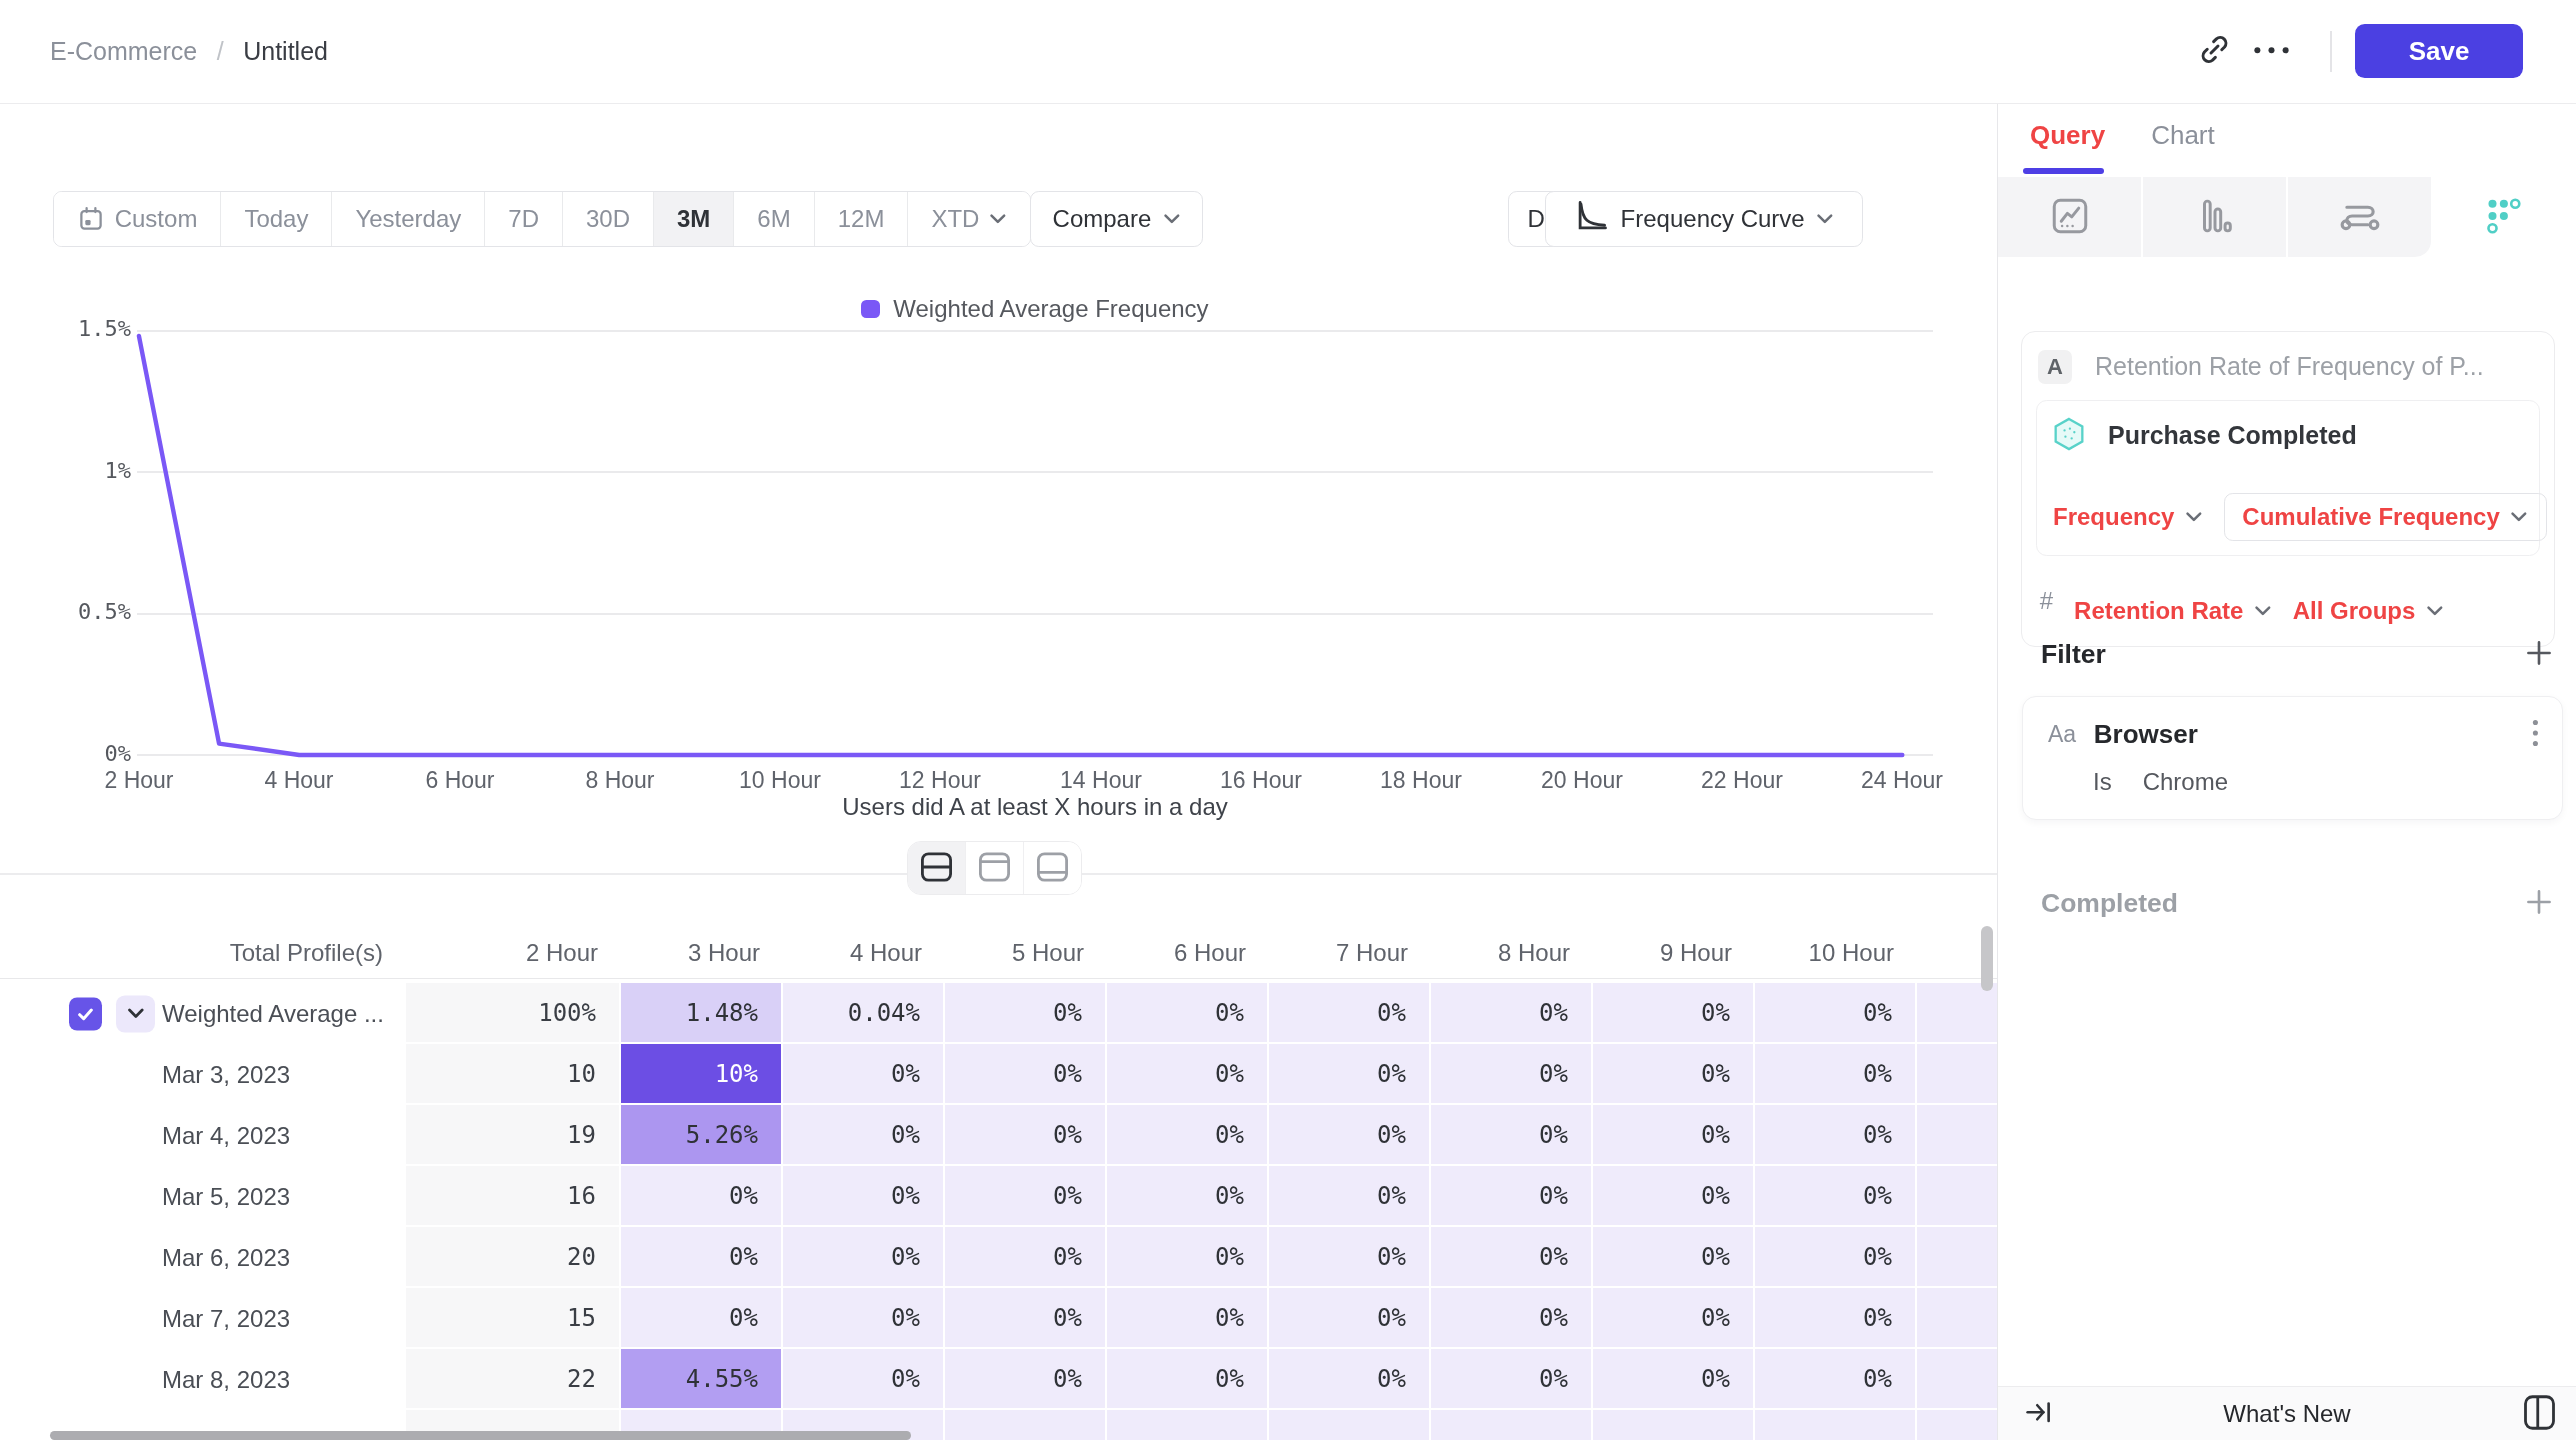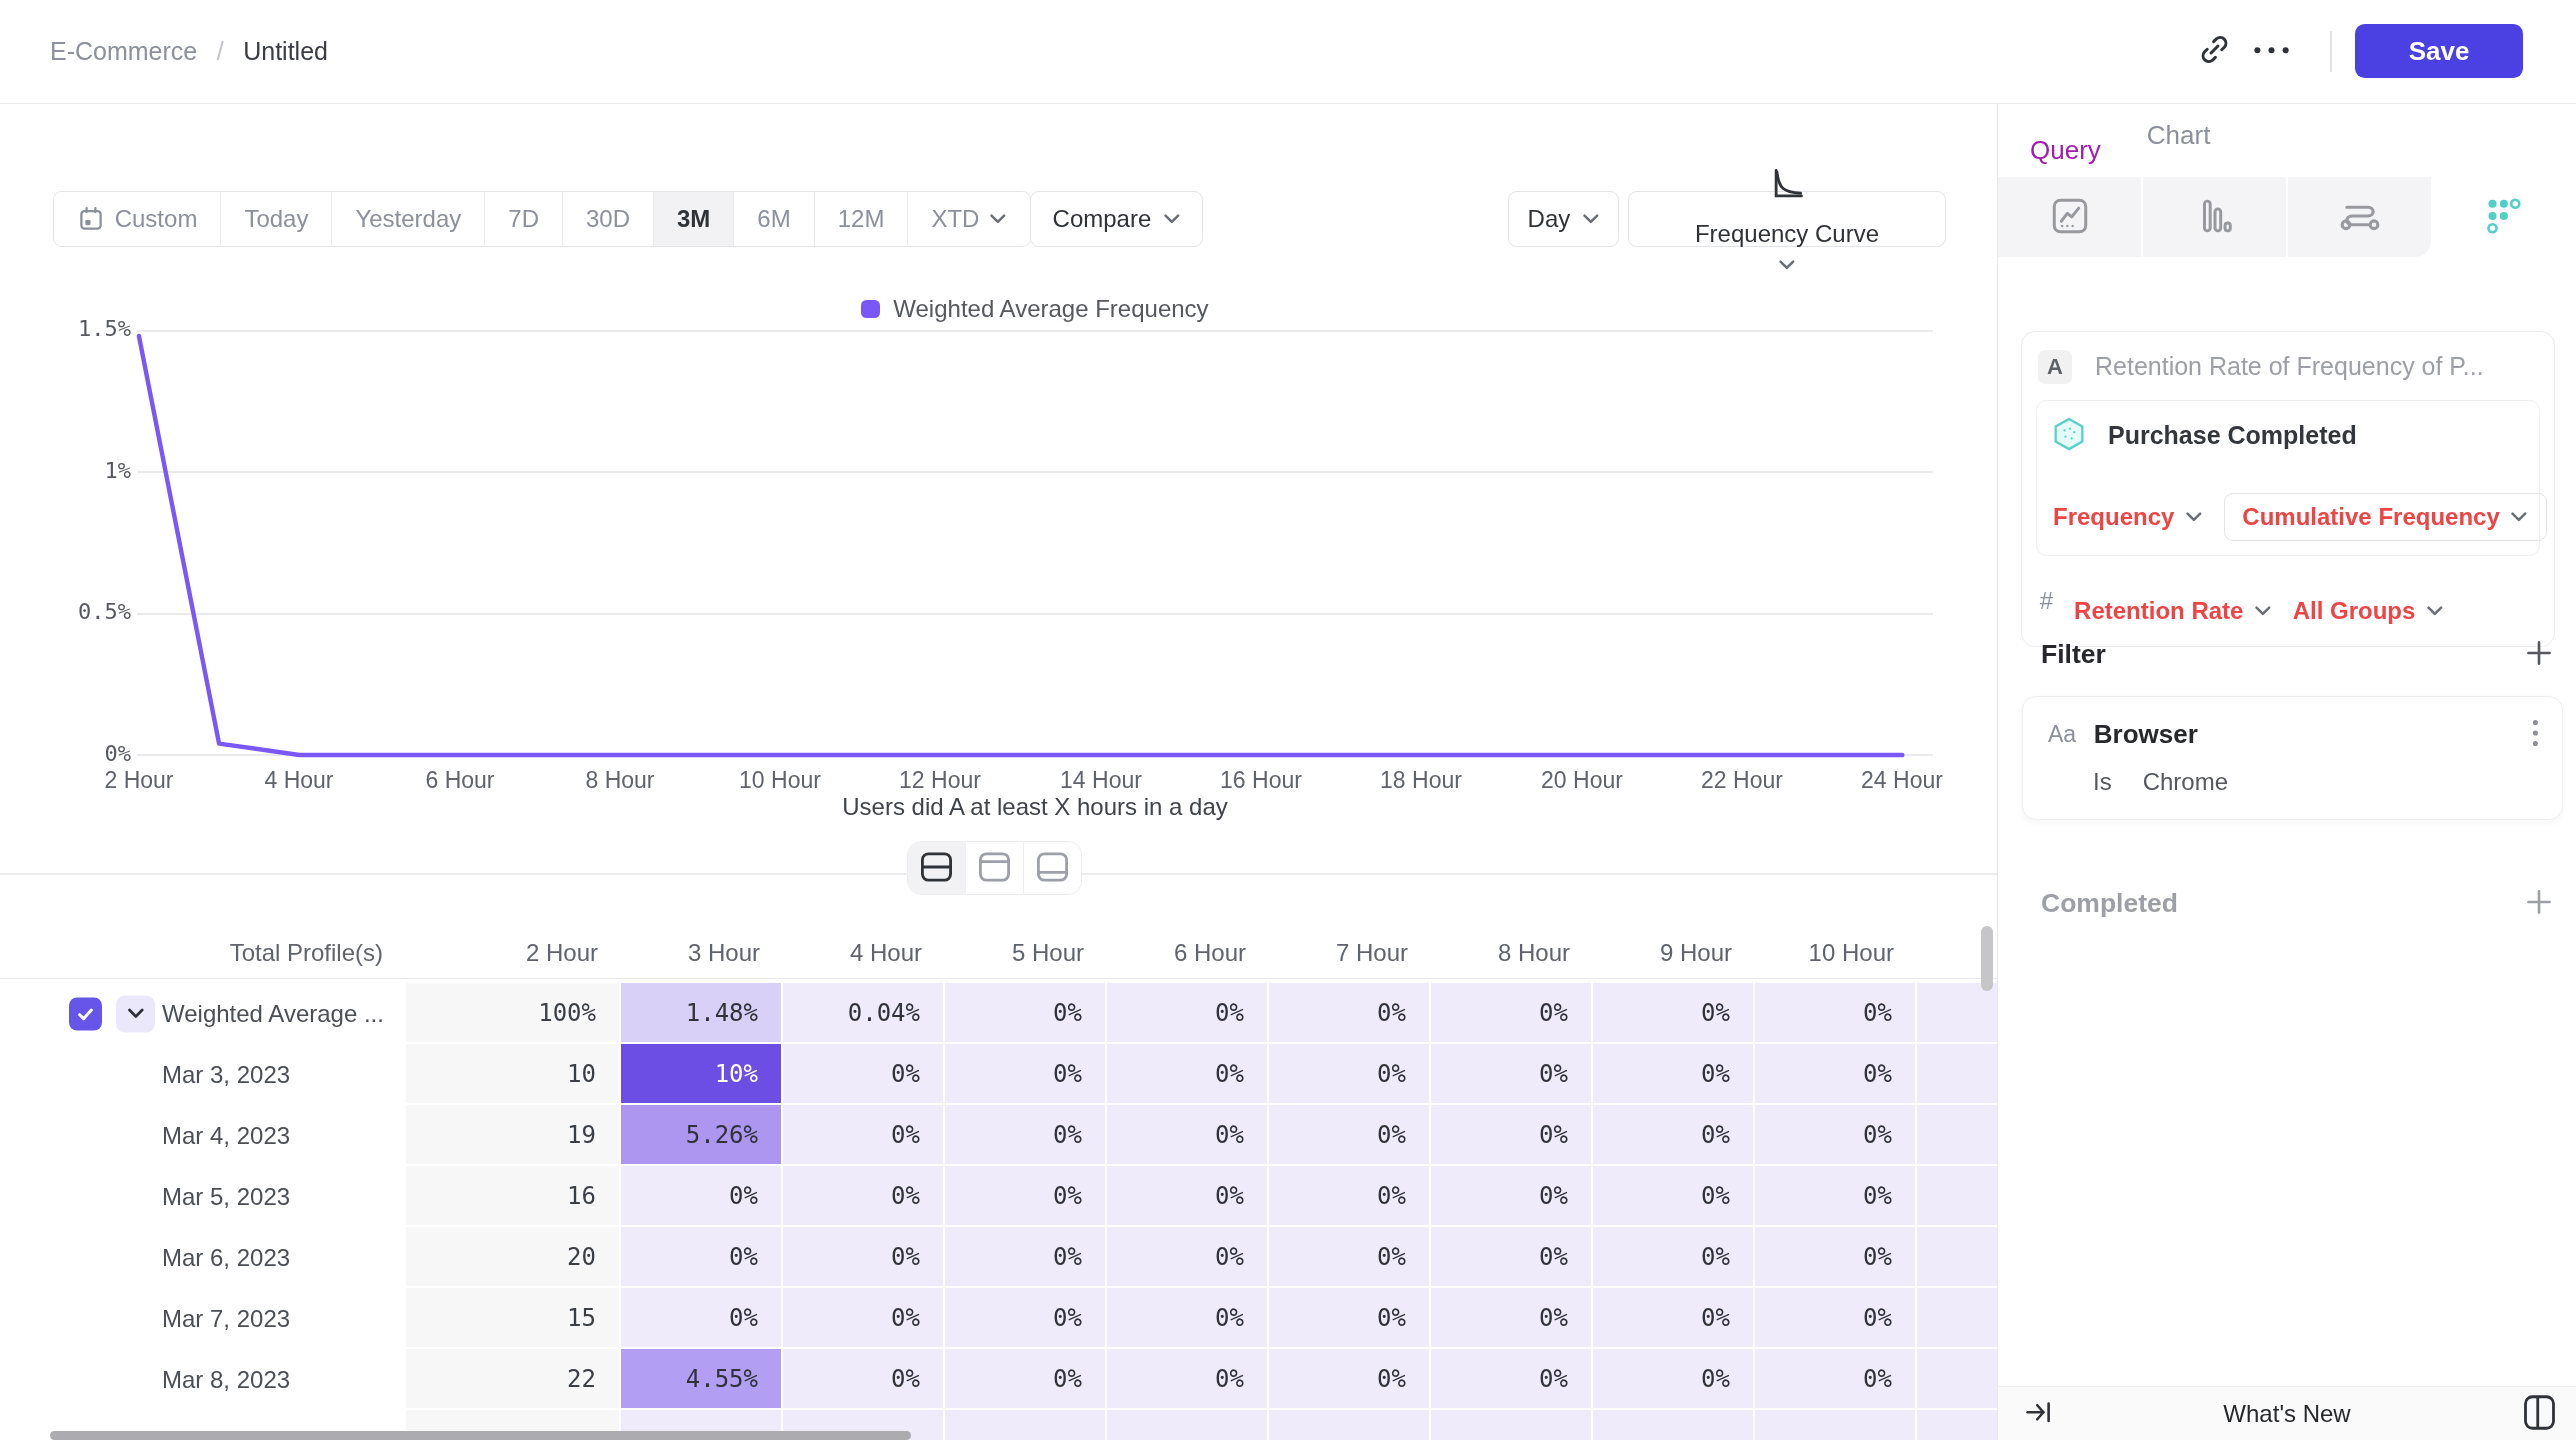--- a/index.html
+++ b/index.html
@@ -20,21 +20,21 @@
   
   #main { position:absolute; left:0; top:104px; width:1997px; height:1337px; overflow:hidden; background:#fff; }
   
   #seg { position:absolute; left:53px; top:87px; height:56px; display:flex; border:1.8px solid #E3E4E8; border-radius:8.8px; overflow:hidden; background:#fff; }
   .seg-item { display:flex; align-items:center; gap:9.7px; padding:0 23px; font-size:24px; color:#8B909A; border-right:1.8px solid #E9EAEC; cursor:pointer; white-space:nowrap; background:#fff; }
   .seg-item:last-child { border-right:none; }
   .seg-item.active { background:#F2F2F4; color:#2F3237; font-weight:600; }
   .toolbtn { position:absolute; top:87px; height:56px; display:flex; align-items:center; justify-content:center; gap:11.5px; border:1.8px solid #E3E4E8; border-radius:8.8px; background:#fff; font-size:24px; color:#2F3237; font-family:"Liberation Sans",sans-serif; cursor:pointer; }
   #compare-btn { left:1030px; width:173px; }
   #day-btn { left:1508px; width:111px; }
-  #freq-btn { left:1628px; width:318px;flex-direction:column; }
+  #freq-btn { left:1545px; width:318px; }
   .chev { width:17.7px; height:11.5px; color:#6A6E76; flex:0 0 auto; }
 
   
   #legend { position:absolute; left:137px; top:191px; width:1796px; display:flex; align-items:center; justify-content:center; gap:13.3px; }
   #legend-swatch { width:18.6px; height:18.6px; border-radius:5.3px; background:#7A58F6; }
   #legend-label { font-size:24px; color:#55585E; }
 
   
   .gridline { position:absolute; height:1.8px; background:#EAEAEC; }
   .ytick { position:absolute; width:93px; text-align:right; font-family:"DejaVu Sans Mono",monospace; font-size:22px; color:#55585E; }
@@ -72,21 +72,21 @@
   .hl-mid2 { background:#B29EF2; }
 
   
   #hsb { position:absolute; left:50px; top:1327px; width:861px; height:8.8px; border-radius:4.4px; background:#ACACB0; cursor:grab; }
   #vsb { position:absolute; left:1981px; top:822px; width:12.4px; height:65px; border-radius:6.2px; background:#C6C6C9; cursor:grab; }
 
   
   #panel { position:absolute; left:1997px; top:104px; width:579px; height:1337px; background:#fff; border-left:1.8px solid #E7E7EA; }
   #tabs { position:absolute; left:32px; top:16px; display:flex; gap:46px; }
   .tab { position:relative; font-size:26px; color:#8B909A; font-weight:500; cursor:pointer; padding-bottom:23px; }
-  .tab.active { color:#a21caf; font-weight:400;margin-top:15px; }
+  .tab.active { color:#ef4444; font-weight:700; }
   .tab-underline { position:absolute; left:-7px; bottom:0; width:81px; height:6.2px; border-radius:3.5px; background:#4E3FE5; }
   #strip { position:absolute; left:0; top:73px; width:578px; height:80px; display:flex; }
   .strip-cell { flex:1; display:flex; align-items:center; justify-content:center; background:#F4F4F6; border-right:2.7px solid #fff; cursor:pointer; }
   .strip-cell.pre-active { border-right:none; border-bottom-right-radius:16px; }
   .strip-cell.active { background:#fff; }
 
   .qcard { position:absolute; left:23px; top:227px; width:534px; border:1.8px solid #ECECEE; border-radius:14px; background:#fff; }
   .qrow1 { display:flex; align-items:center; gap:23px; padding:17.7px 16px 5.3px 16px; }
   .badgeA { width:34px; height:34px; border-radius:7px; background:#F1F1F2; color:#5F6368; font-size:22px; font-weight:600; display:flex; align-items:center; justify-content:center; }
   .qtitle { font-size:25px; color:#9CA0A6; white-space:nowrap; overflow:hidden; }

